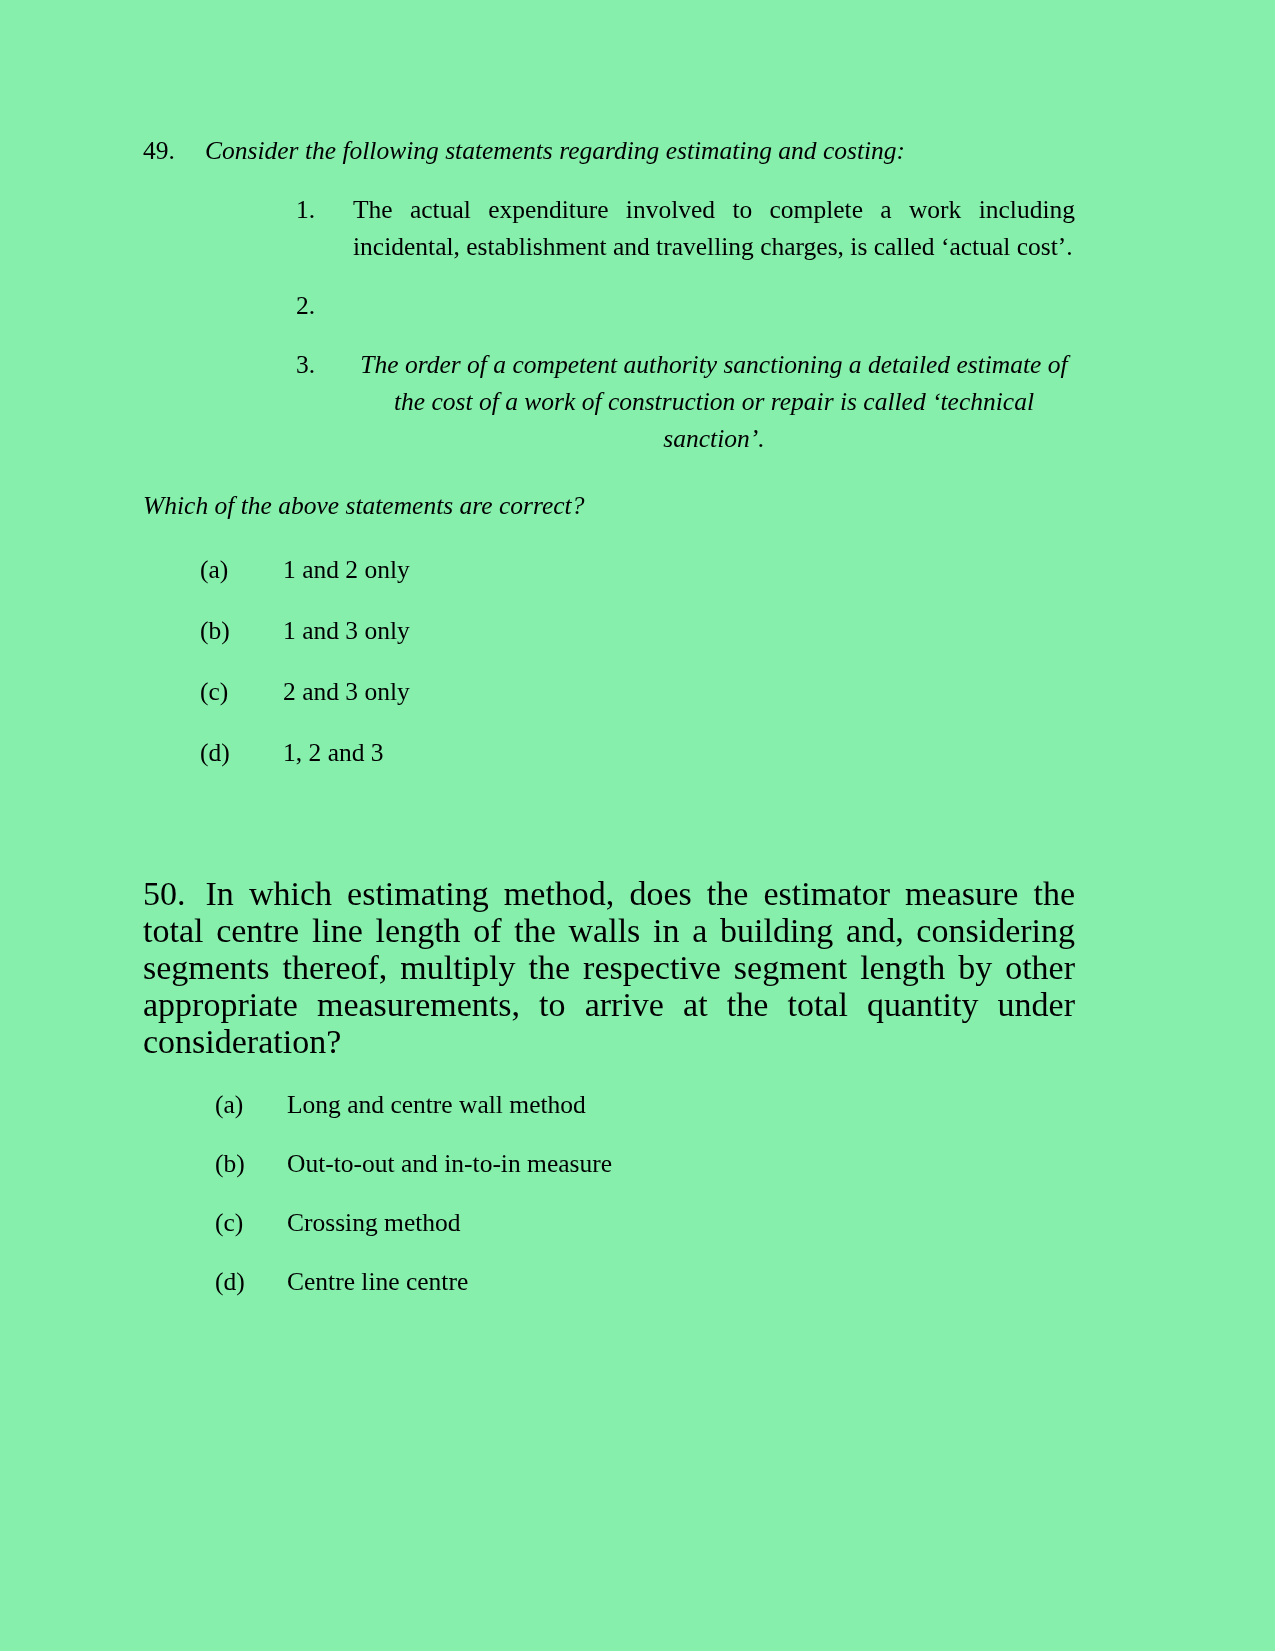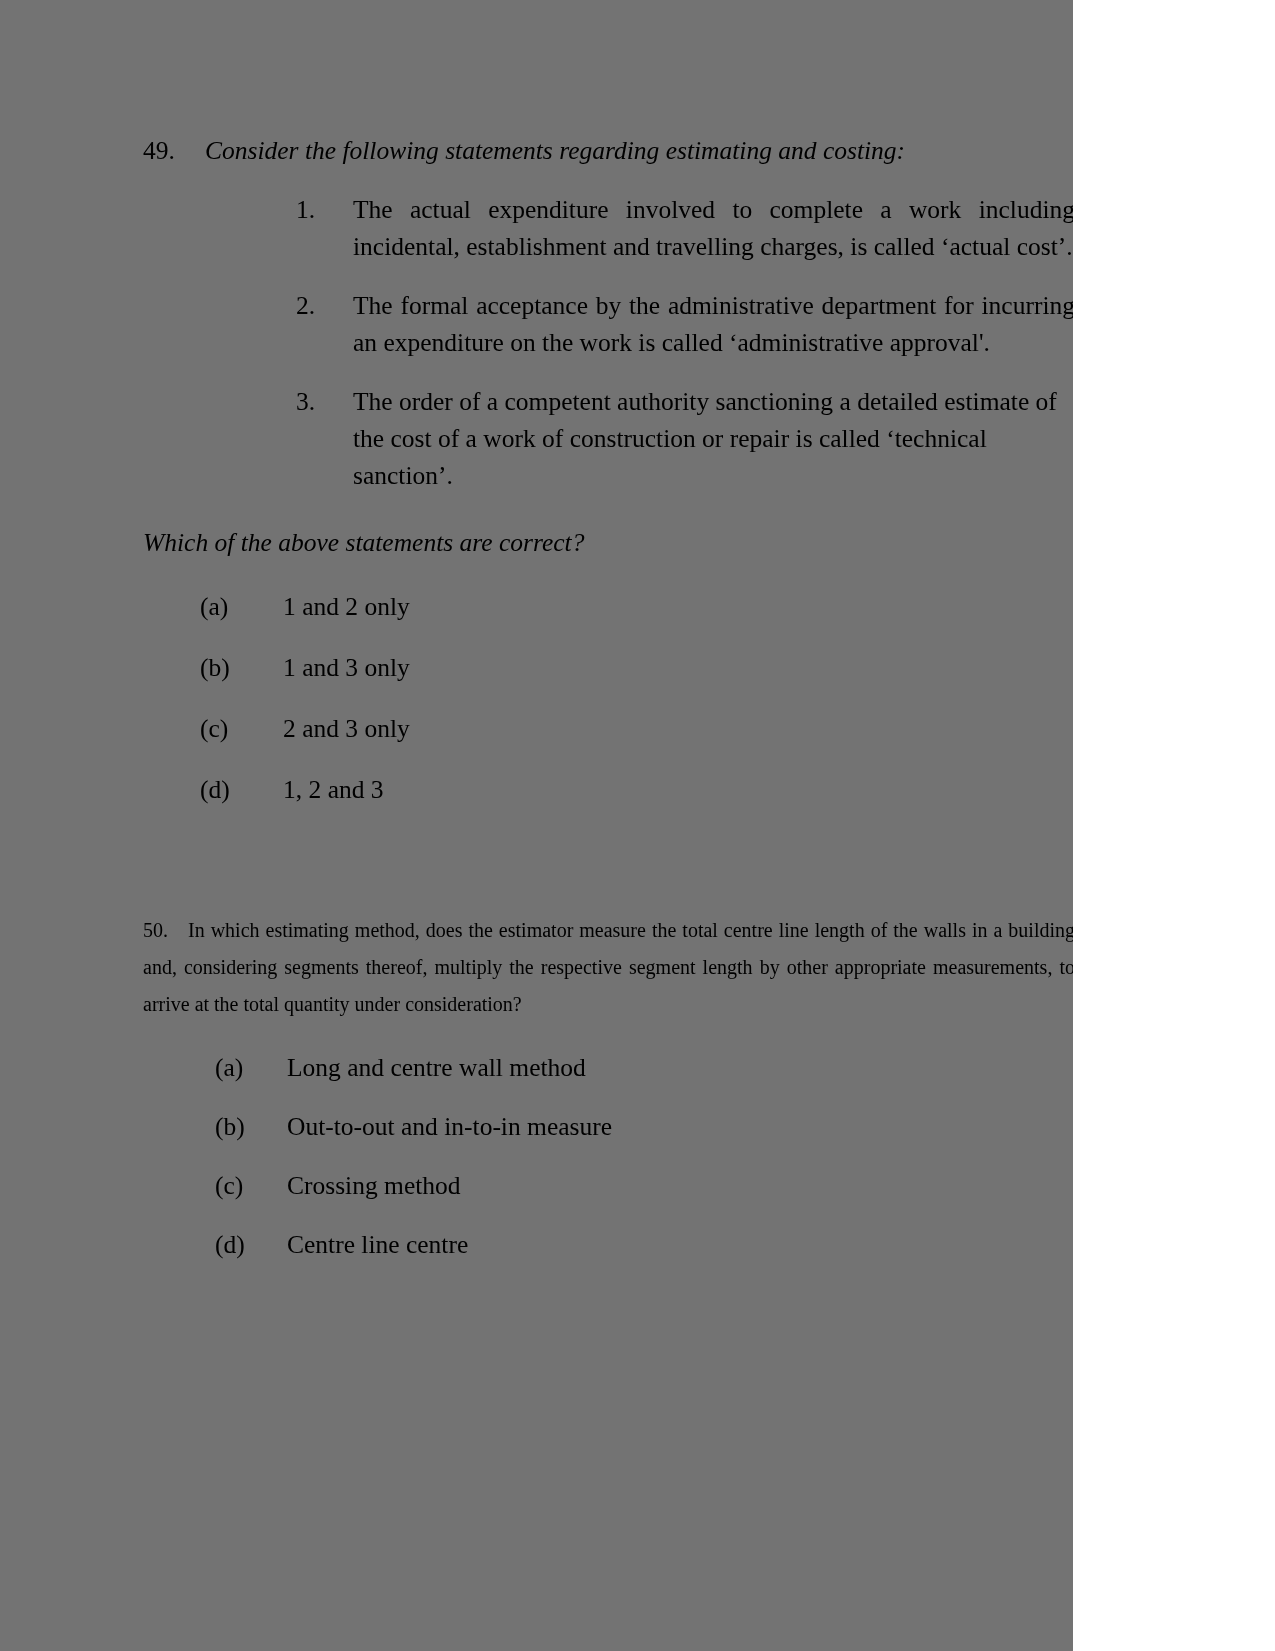--- a/index.html
+++ b/index.html
@@ -7,23 +7,23 @@
     margin: 0;
     padding: 0;
     background: #ffffff;
   }
   body {
     font-family: "Liberation Serif", "DejaVu Serif", serif;
     color: #000000;
   }
   .page {
     position: relative;
-    width: 1073px;
+    width: 1275px;
     height: 1651px;
-    background: #737373;
+    background: #86efac;
     overflow: hidden;
     box-sizing: border-box;
     padding: 0;
   }
   .content {
     position: absolute;
     left: 143px;
     top: 132px;
     width: 932px;
   }
@@ -43,21 +43,21 @@
     flex: 0 0 auto;
     width: 62px;
   }
   .q-head .q-text {
     flex: 1 1 auto;
     font-style: italic;
   }
 
   
   .q-para {
-    font-size: 20px;
+    font-size: 34px;
     line-height: 37px;
     text-align: justify;
     text-justify: inter-word;
     margin: 0;
   }
   .q-para .q-num-inline {
     margin-right: 20px;
   }
 
   
@@ -75,21 +75,22 @@
   .statement .s-num {
     flex: 0 0 auto;
     width: 57px;
   }
   .statement .s-text {
     flex: 1 1 auto;
     text-align: justify;
     text-justify: inter-word;
   }
   .statement .s-text.no-justify {
-    text-align: left;
+    text-align: center;
+    font-style: italic;
   }
 
   
   .lead-in {
     font-size: 25.5px;
     line-height: 37px;
     margin-top: 30px;
     font-style: italic;
   }
 
@@ -143,21 +144,20 @@
 
       <div class="statements">
 
         <div class="statement">
           <span class="s-num">1.</span>
           <span class="s-text">The actual expenditure involved to complete a work including incidental, establishment and travelling charges, is called ‘actual cost’.</span>
         </div>
 
         <div class="statement">
           <span class="s-num">2.</span>
-          <span class="s-text">The formal acceptance by the administrative department for incurring an expenditure on the work is called ‘administrative approval'.</span>
         </div>
 
         <div class="statement">
           <span class="s-num">3.</span>
           <span class="s-text no-justify">The order of a competent authority sanctioning a detailed estimate of the cost of a work of construction or repair is called ‘technical sanction’.</span>
         </div>
 
       </div>
 
       <div class="lead-in">Which of the above statements are correct?</div>

